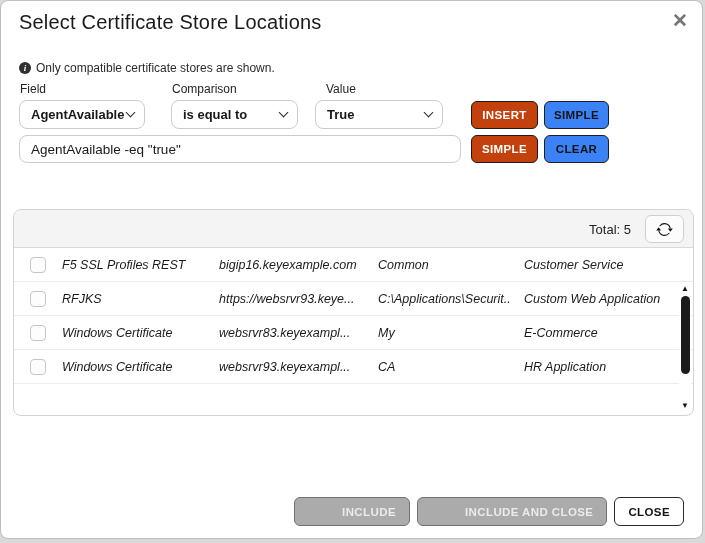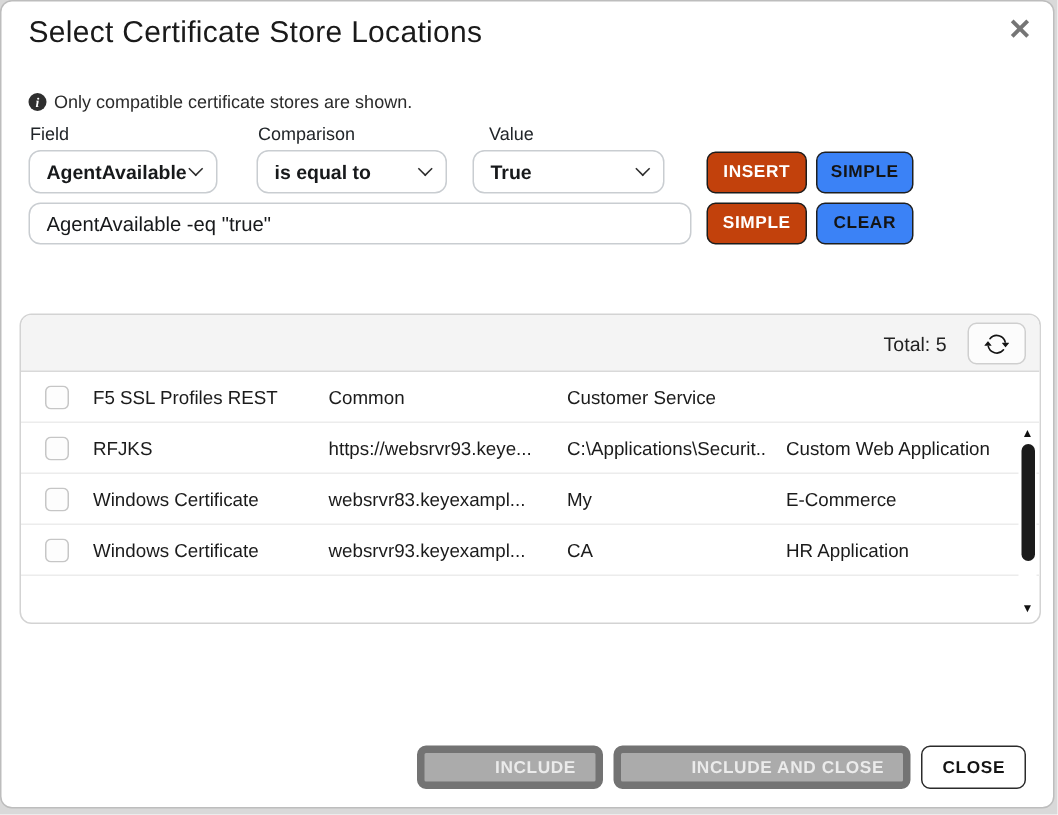--- a/index.html
+++ b/index.html
@@ -112,21 +112,21 @@
   .col-head .hc { position: relative; height: 100%; display: flex; align-items: center; }
   .col-head .hc span { padding-left: 14px; }
   .col-head .hc.first span { padding-left: 48px; }
   .col-head .hc:not(.first)::before, .col-head .hc.last-tick::after {
     content: ""; position: absolute; left: 0; top: 9px; height: 15px;
     width: 1px; background: #c9c9c9;
   }
   .col-head .hc.last-tick::after { left: auto; right: 19px; }
   .data-row {
     height: 34px; border-bottom: 1px solid #ececec;
-    font-size: 12.5px; color: #1b1b1b; background: #fff;
+    font-size: 12.5px; color: #1b1b1b; background: #fff; font-style: italic;
   }
   .data-row .cell { padding-left: 14px; white-space: nowrap; overflow: hidden; }
   .data-row .cell.first { padding-left: 0; display: flex; align-items: center; }
   .checkbox {
     width: 16px; height: 16px; margin-left: 16px; margin-right: 16px;
     border: 1px solid #c6c6c6; border-radius: 4px; background: #fdfdfd;
     cursor: pointer; flex: 0 0 auto;
   }
   
   .vscroll {
@@ -147,21 +147,21 @@
   .footer {
     position: absolute; right: 18px; bottom: 12px;
     display: flex; gap: 7px;
   }
   .fbtn {
     height: 29px; border-radius: 6px;
     font-size: 11.5px; font-weight: 600; letter-spacing: 0.4px;
     display: flex; align-items: center; justify-content: center;
     padding: 0 13px;
   }
-  .fbtn-disabled { background: #ababab; color: #ebebeb; border: 5px solid #737373; cursor: default; padding-left: 47px; }
+  .fbtn-disabled { background: #ababab; color: #ebebeb; border: 1px solid #737373; cursor: default; padding-left: 47px; }
   .fbtn-close { background: #fff; color: #141414; border: 1.5px solid #2b2b2b; cursor: pointer; }
 </style>
 </head>
 <body>
 
 <div class="modal">
 
   <div class="title">Select Certificate Store Locations</div>
   <div class="close-x">✕</div>
 
@@ -208,20 +208,21 @@
         </span>
       </div>
     </div>
 
 
     <div class="grid-row data-row">
       <div class="cell first">
         <span class="checkbox"></span>
         <span>F5 SSL Profiles REST</span>
       </div>
+      <div class="cell">bigip16.keyexample.com</div>
       <div class="cell">Common</div>
       <div class="cell">Customer Service</div>
       <div class="cell"></div>
     </div>
 
     <div class="grid-row data-row">
       <div class="cell first">
         <span class="checkbox"></span>
         <span>RFJKS</span>
       </div>

